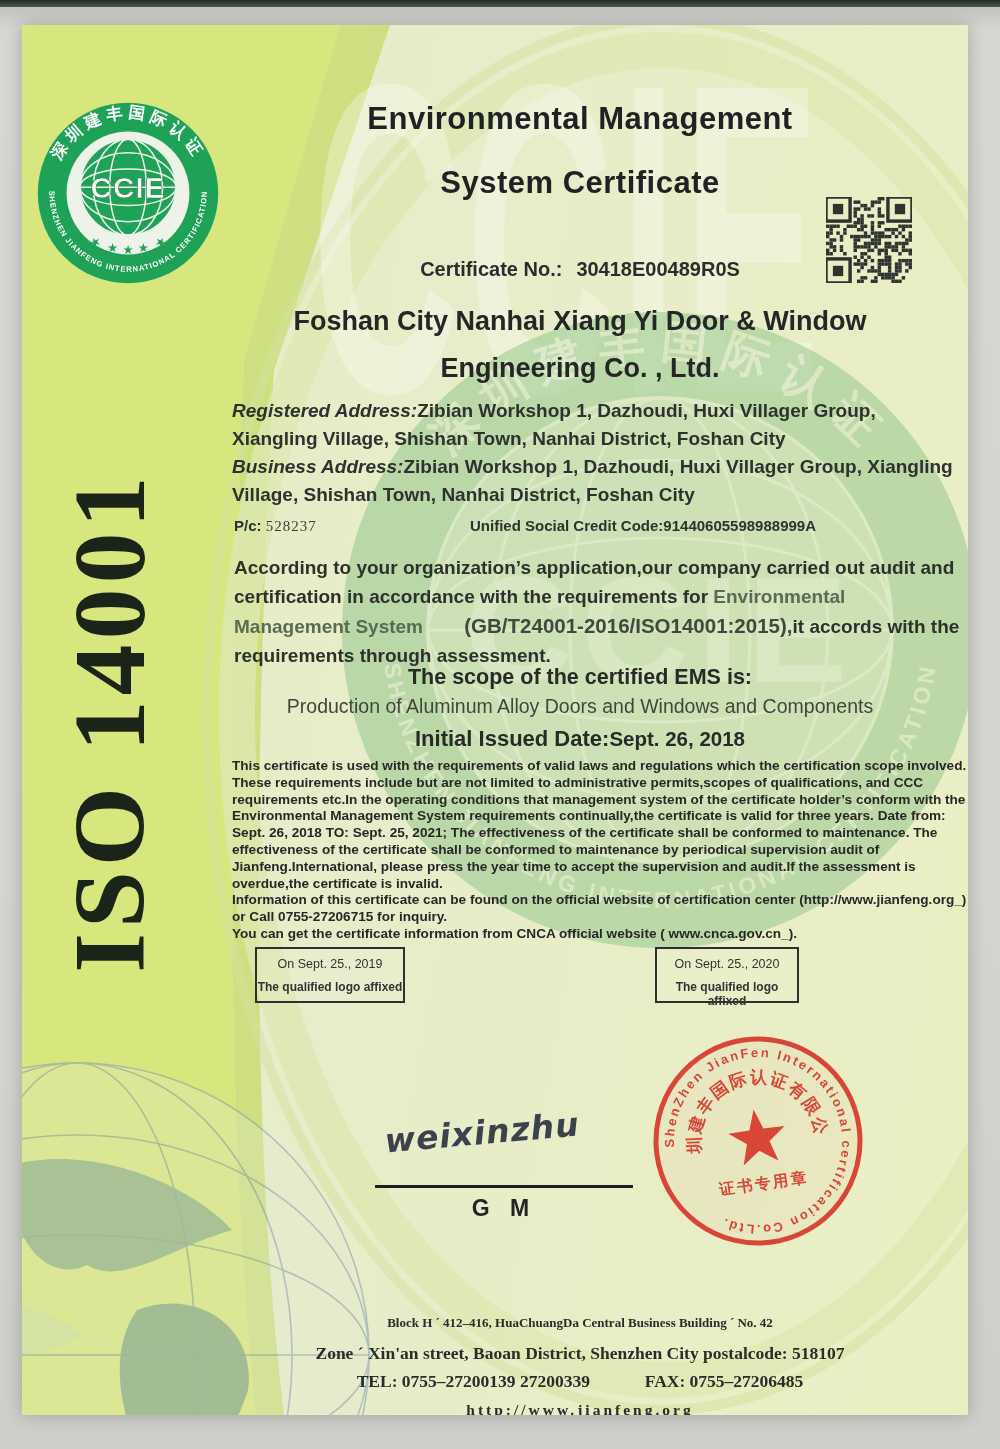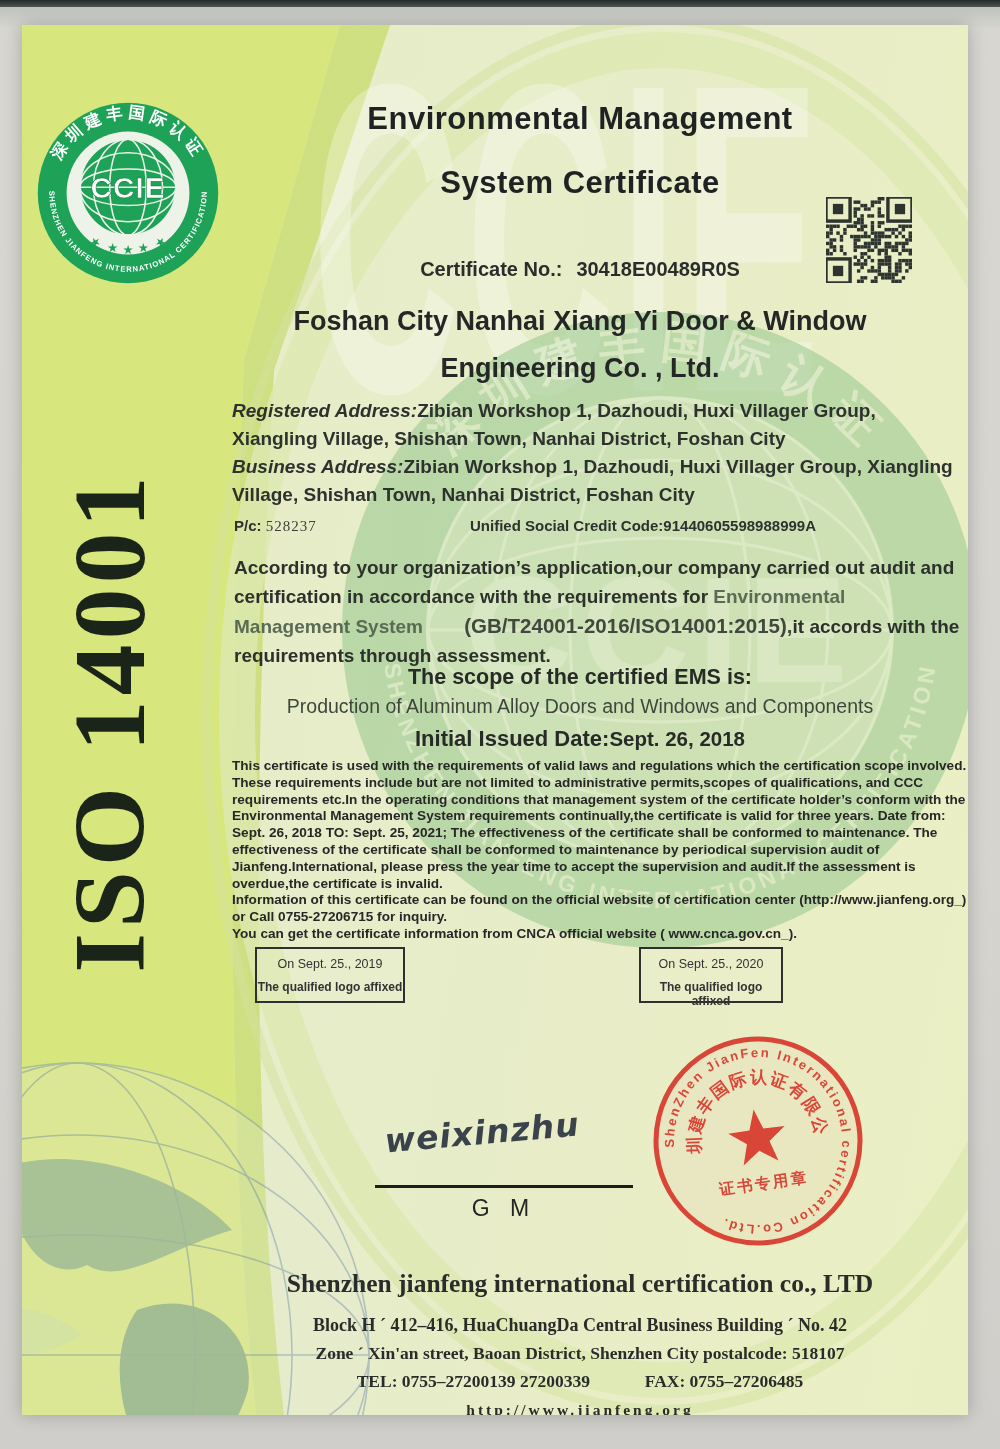--- a/index.html
+++ b/index.html
@@ -59,31 +59,31 @@
   .issued{top:701px;font-size:22px;font-weight:700;color:#272b27;}
   .issued .val{font-weight:600;font-size:20.5px;}
   .fineprint{position:absolute;left:210px;top:733px;width:740px;
     font-size:13.6px;font-weight:600;line-height:16.8px;color:#272727;}
   .fineprint p{margin:0;}
   .logo-box{position:absolute;width:146px;height:52px;border:2px solid #2f2f2f;
     text-align:center;color:#333;background:rgba(255,255,255,.06);}
   .logo-box .l1{font-size:12.5px;font-weight:500;margin-top:8px;}
   .logo-box .l2{font-size:12px;font-weight:700;margin-top:9px;}
   .box-2019{left:233px;top:922px;}
-  .box-2020{left:617px;top:922px;width:140px;}
+  .box-2020{left:633px;top:922px;width:140px;}
   .sig-name{position:absolute;left:345px;top:1088px;width:230px;text-align:center;
     font-family:"DejaVu Sans",sans-serif;font-style:italic;font-weight:700;
     font-size:33px;color:#3a424c;transform:rotate(-5deg);letter-spacing:1px;}
   .sig-line{position:absolute;left:353px;top:1160px;width:258px;height:3px;background:#1d1d1d;}
   .sig-role{position:absolute;left:353px;top:1170px;width:258px;text-align:center;
-    font-size:23px;font-weight:400;letter-spacing:7px;color:#232523;}
+    font-size:23px;font-weight:700;letter-spacing:7px;color:#232523;}
   .stamp-svg{position:absolute;left:628px;top:1008px;width:216px;height:216px;}
   .footer{font-family:"Liberation Serif",serif;color:#2a2c2a;}
   .f-co{top:1244px;font-size:25.5px;font-weight:700;}
-  .f-a1{top:1290px;font-size:18px;font-weight:700;}
+  .f-a1{top:1290px;font-size:13px;font-weight:700;}
   .f-a2{top:1318px;font-size:17.5px;font-weight:700;}
   .f-tel{top:1346px;font-size:17.5px;font-weight:700;}
   .f-tel .gap{display:inline-block;width:46px;}
   .f-url{top:1376px;font-size:15.5px;font-weight:700;letter-spacing:3px;}
 </style>
 </head>
 <body>
 
 <div class="scan-top-edge"></div>
 
@@ -461,21 +461,20 @@
         <textPath href="#stamp-outer-arc" startOffset="1%">ShenZhen JianFen International certification Co.Ltd.</textPath>
       </text>
       <text font-size="17" font-weight="bold" fill="#d8382b" letter-spacing="2">
         <textPath href="#stamp-inner-arc" startOffset="50%" text-anchor="middle">深圳建丰国际认证有限公司</textPath>
       </text>
       <polygon fill="#d8382b" transform="translate(108,106) scale(1.15)" points="0,-26 6.1,-8.4 24.7,-8 9.9,3.2 15.3,21 0,10.4 -15.3,21 -9.9,3.2 -24.7,-8 -6.1,-8.4"></polygon>
       <text x="108" y="156" text-anchor="middle" font-size="15.5" font-weight="bold" fill="#d8382b" letter-spacing="2.5">证书专用章</text>
     </g>
   </svg>
 
-  <div class="centerband footer f-co">Shenzhen jianfeng international certification co., LTD</div>
   <div class="centerband footer f-a1">Block H ˊ 412–416, HuaChuangDa Central Business Building ˊ  No. 42</div>
   <div class="centerband footer f-a2">Zone ˊ  Xin'an street, Baoan District, Shenzhen City  postalcode:  518107</div>
   <div class="centerband footer f-tel">
     <span>TEL:</span>
     <span>0755–27200139  27200339</span>
     <span class="gap"></span>
     <span>FAX:</span>
     <span>0755–27206485</span>
   </div>
   <div class="centerband footer f-url">http://www.jianfeng.org</div>

